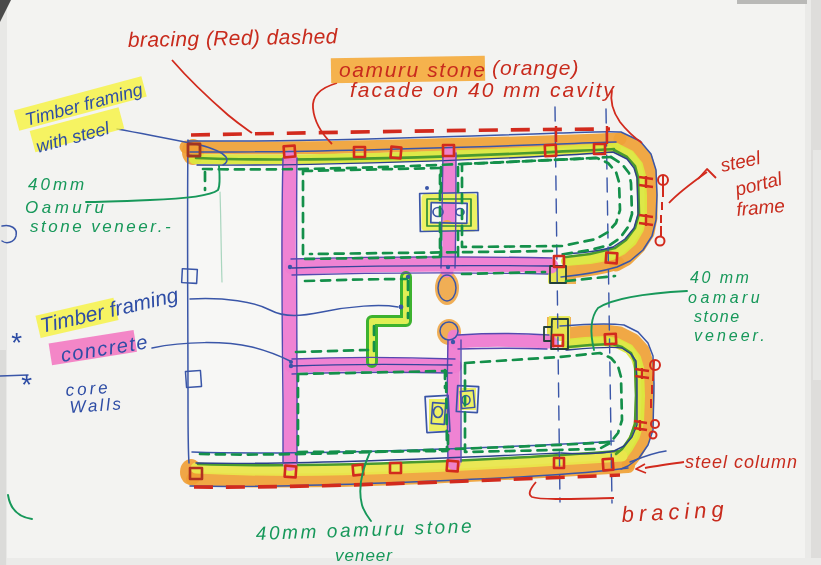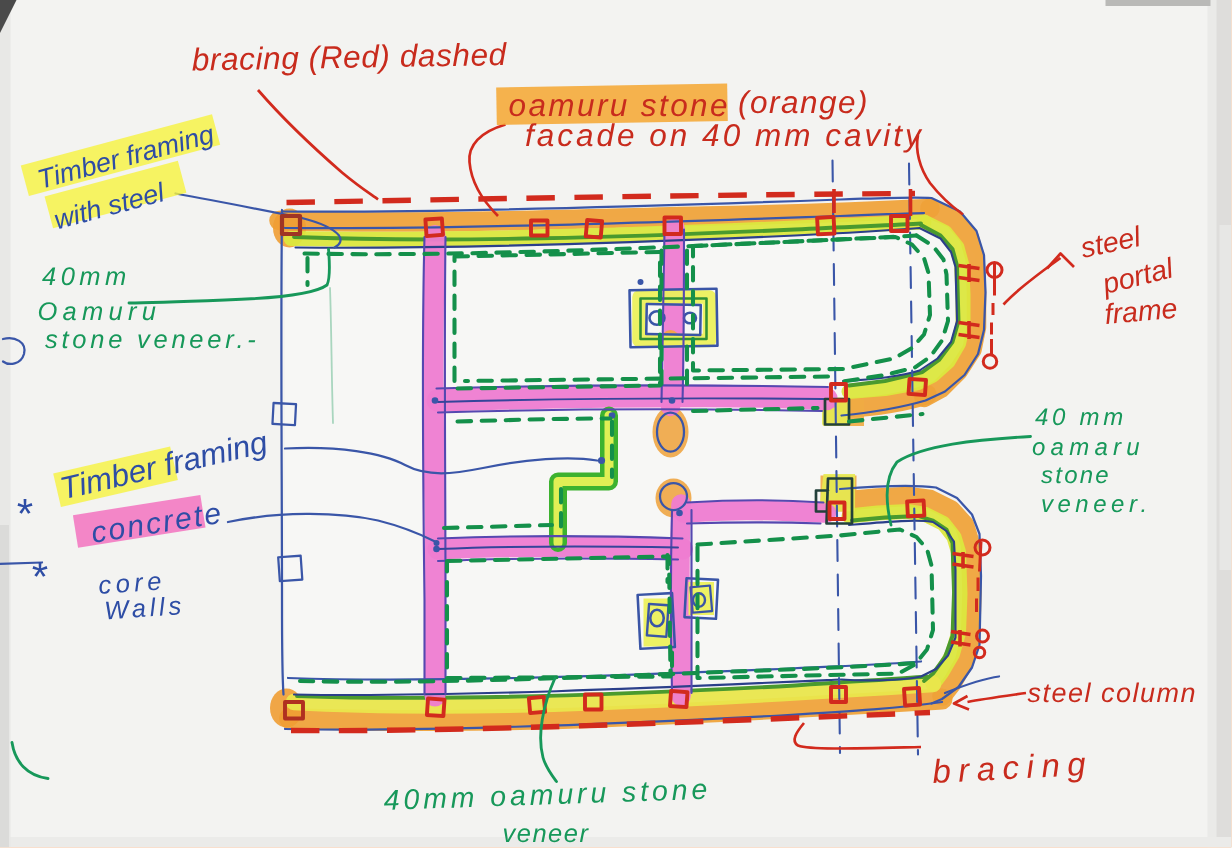--- a/index.html
+++ b/index.html
@@ -1,16 +1,16 @@
 <!DOCTYPE html>
 <html><head>
 <meta charset="utf-8">
 <style>
   html,body{margin:0;padding:0;background:#ffffff;}
-  #page{width:821px;height:565px;position:relative;overflow:hidden;background:#f97316;}
+  #page{width:821px;height:565px;position:relative;overflow:hidden;background:#86efac;}
   svg{position:absolute;left:0;top:0;}
   text{font-family:"Liberation Sans",sans-serif;font-style:italic;}
 </style>
 </head>
 <body>
 <div id="page">
 <svg width="821" height="565" viewBox="0 0 821 565">
 
 <rect x="0" y="0" width="821" height="565" fill="#f3f3f1"></rect>
 

